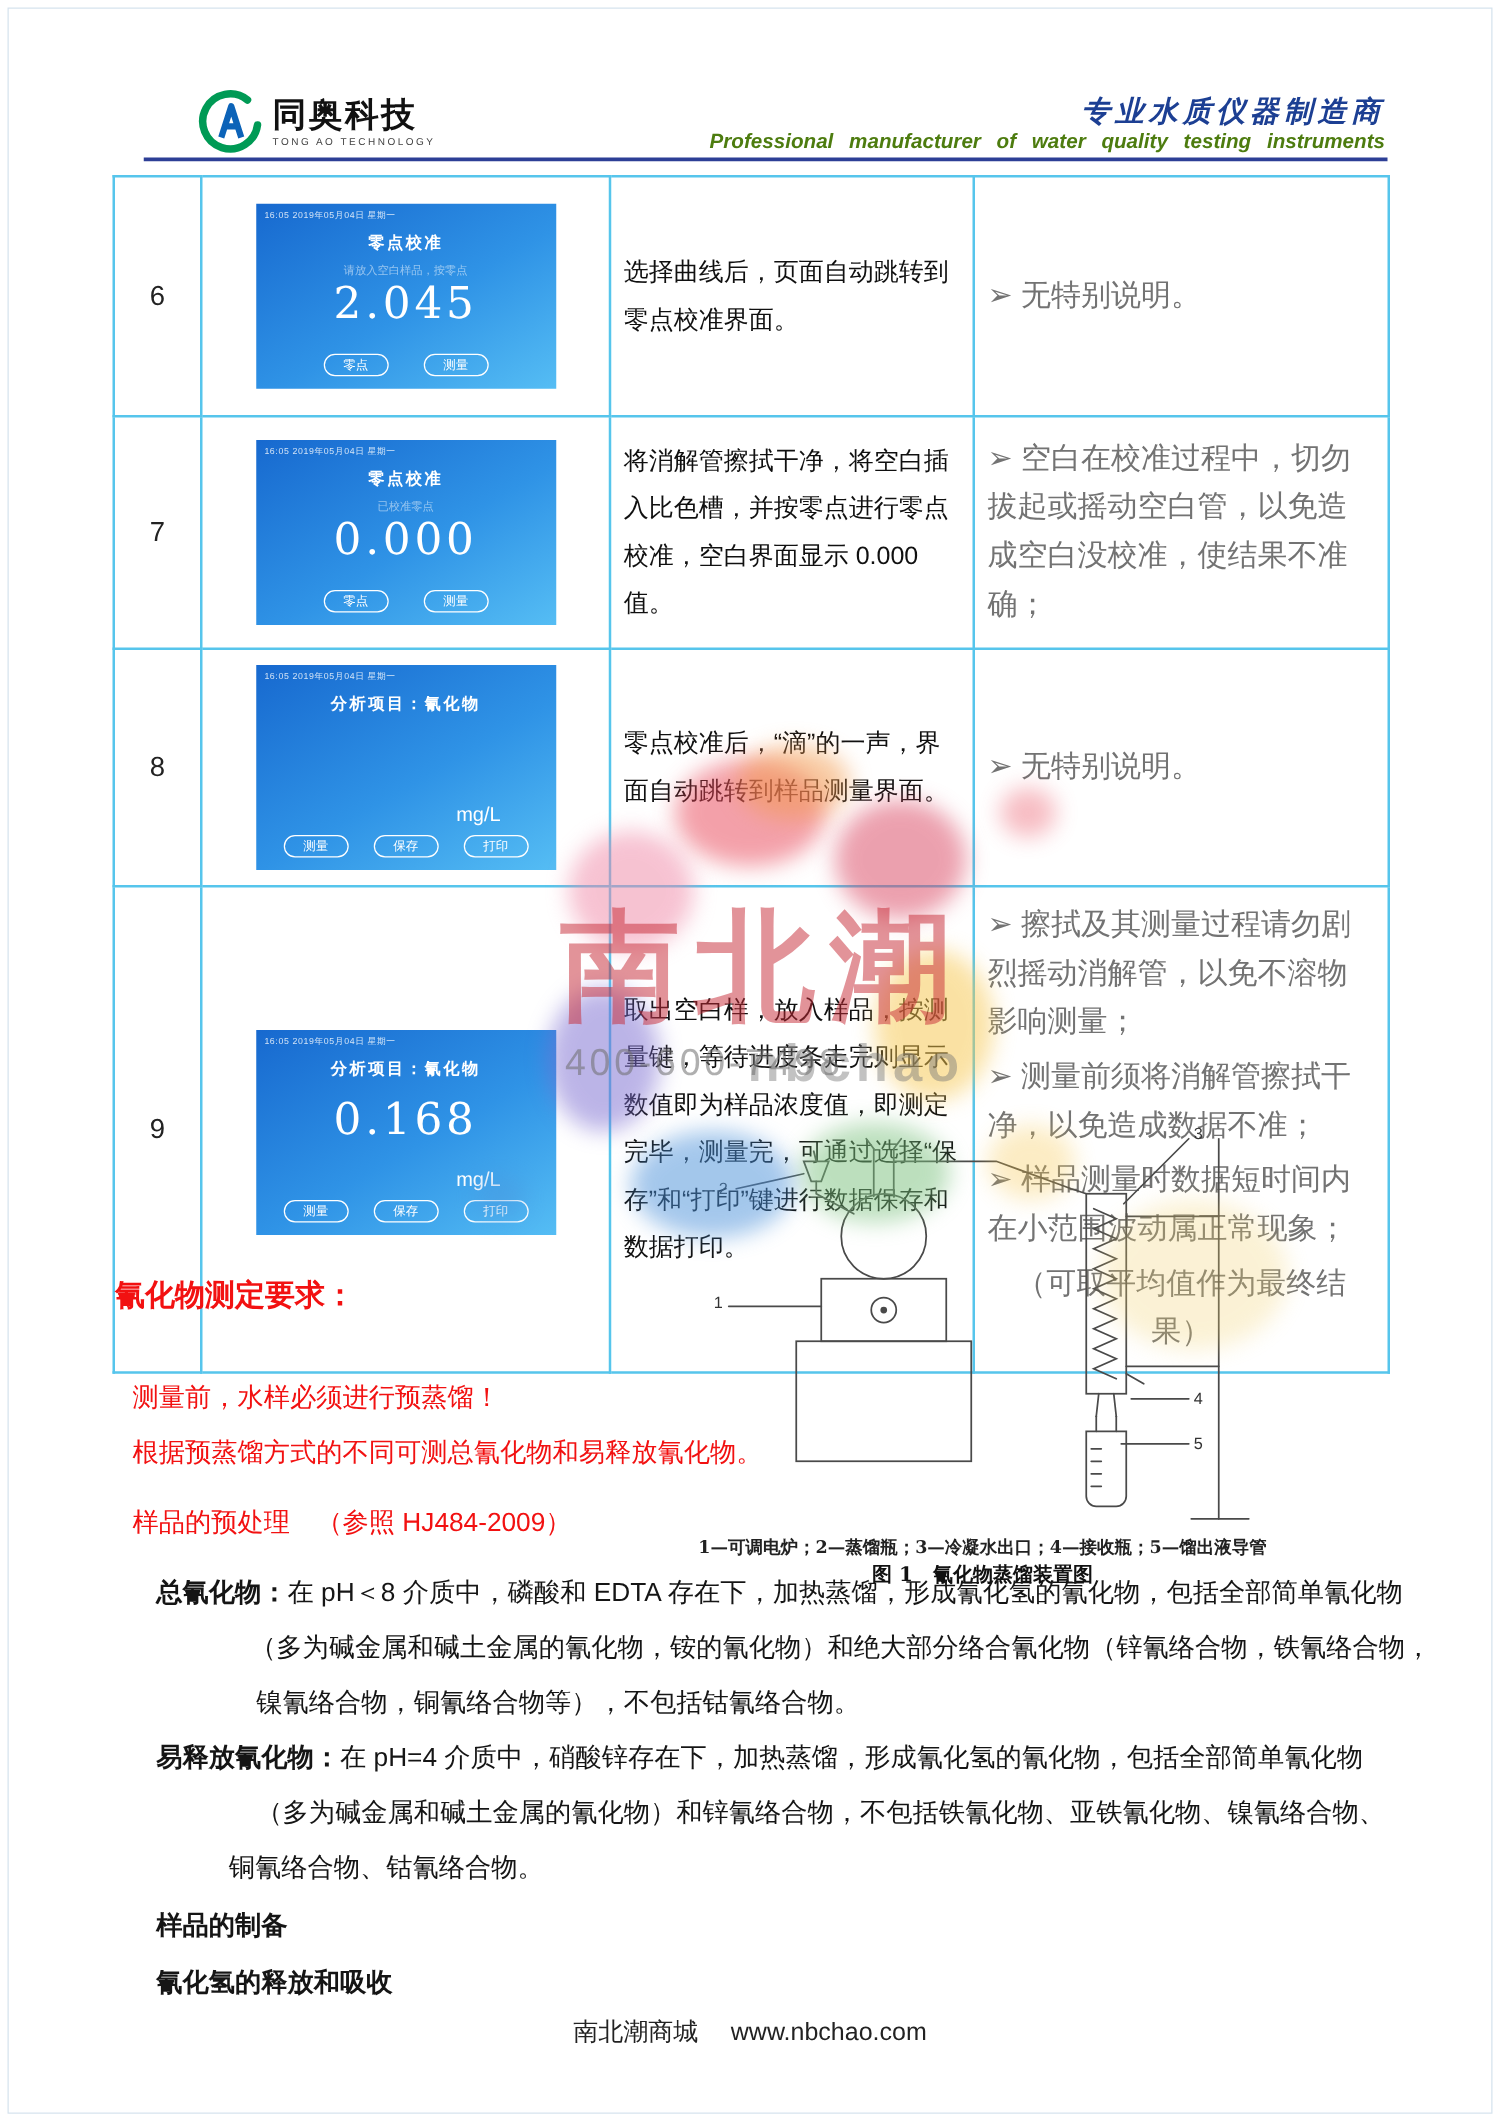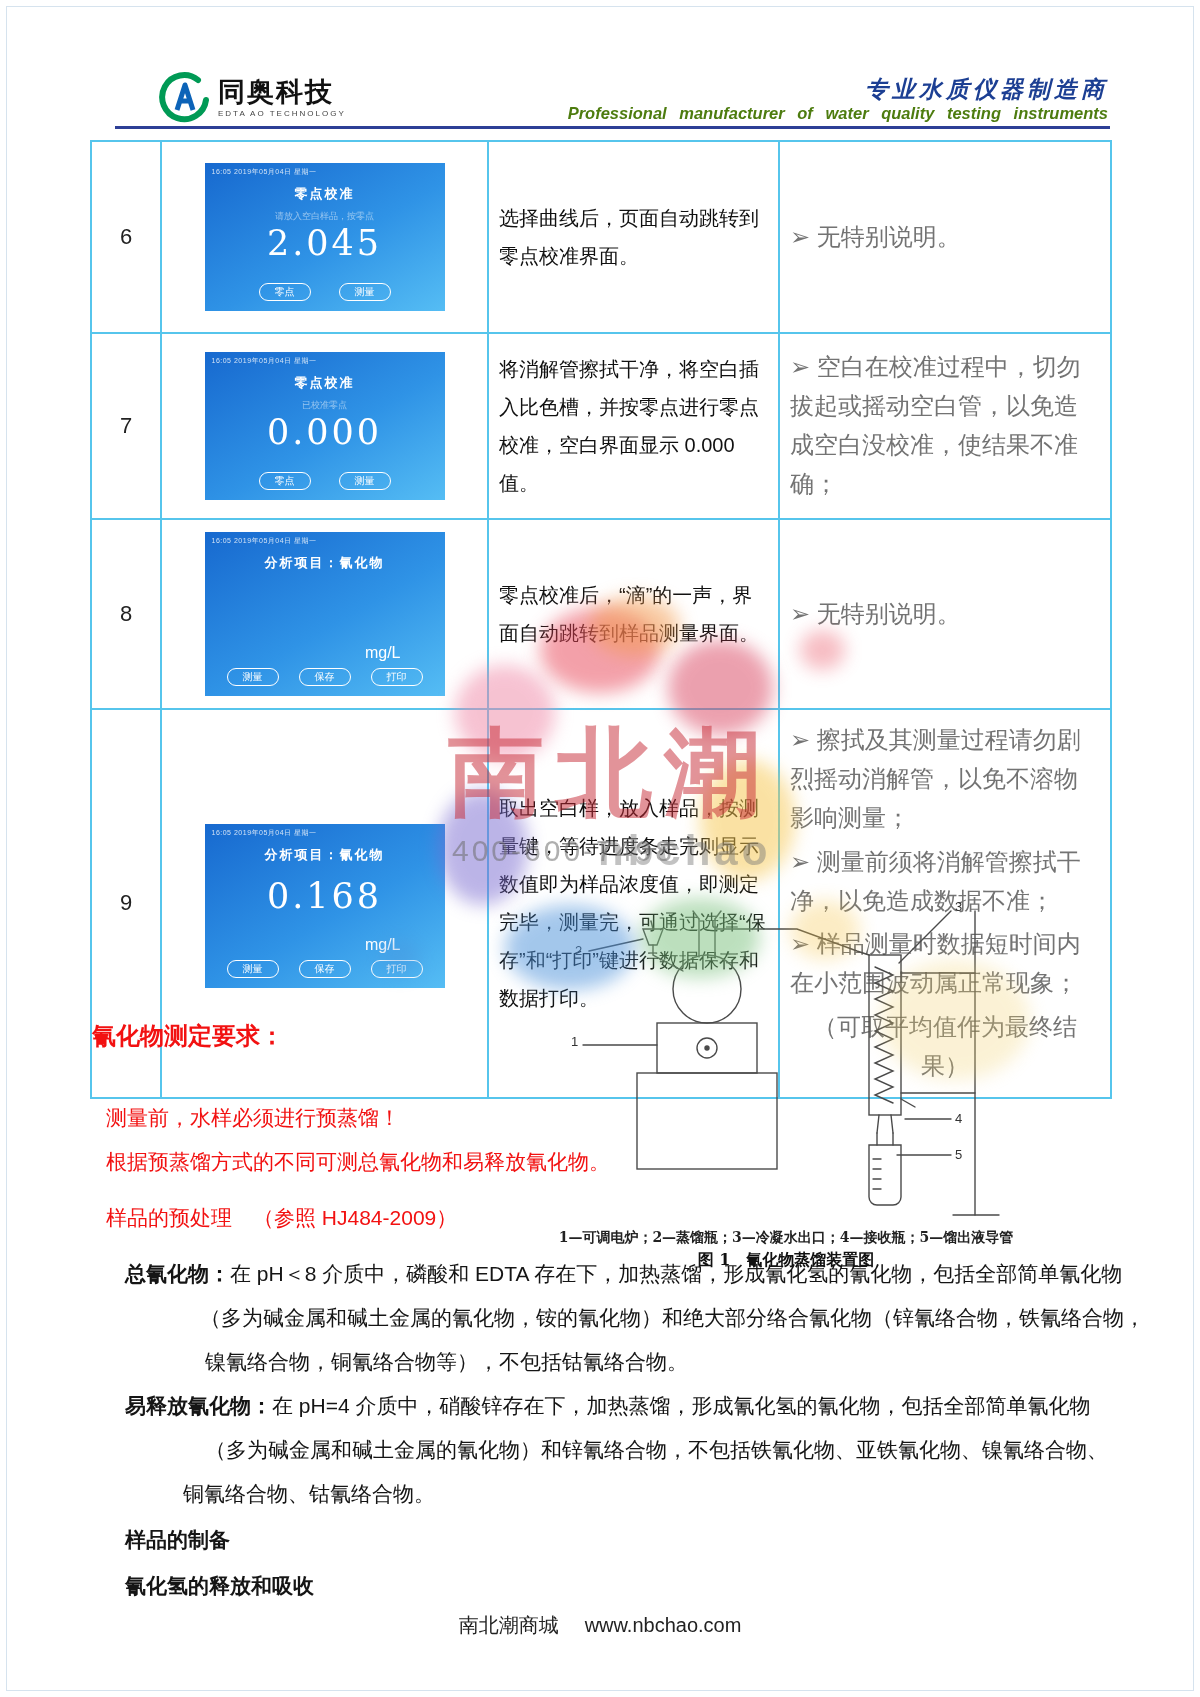--- a/index.html
+++ b/index.html
@@ -78,21 +78,21 @@
 <div class="page">
   <div class="frame"></div>
 
   <div class="logo-wrap">
     <svg width="52" height="52" viewBox="0 0 52 52">
       <path d="M 40 8 A 22 22 0 1 0 48 28" fill="none" stroke="#009a55" stroke-width="6" stroke-linecap="round"></path>
       <path d="M19 38 L27 13 L35 38 M22 29 H32" fill="none" stroke="#0c63b8" stroke-width="5" stroke-linejoin="round"></path>
     </svg>
     <div class="logo-txt">
       <div class="logo-name">同奥科技</div>
-      <div class="logo-sub">EDTA AO TECHNOLOGY</div>
+      <div class="logo-sub">TONG AO TECHNOLOGY</div>
     </div>
   </div>
   <div class="slogan-cn">专业水质仪器制造商</div>
   <div class="slogan-en">Professional manufacturer of water quality testing instruments</div>
   <div class="hline"></div>
 
   <table class="proc">
     <colgroup>
         <col style="width:70px">
         <col style="width:327px">

